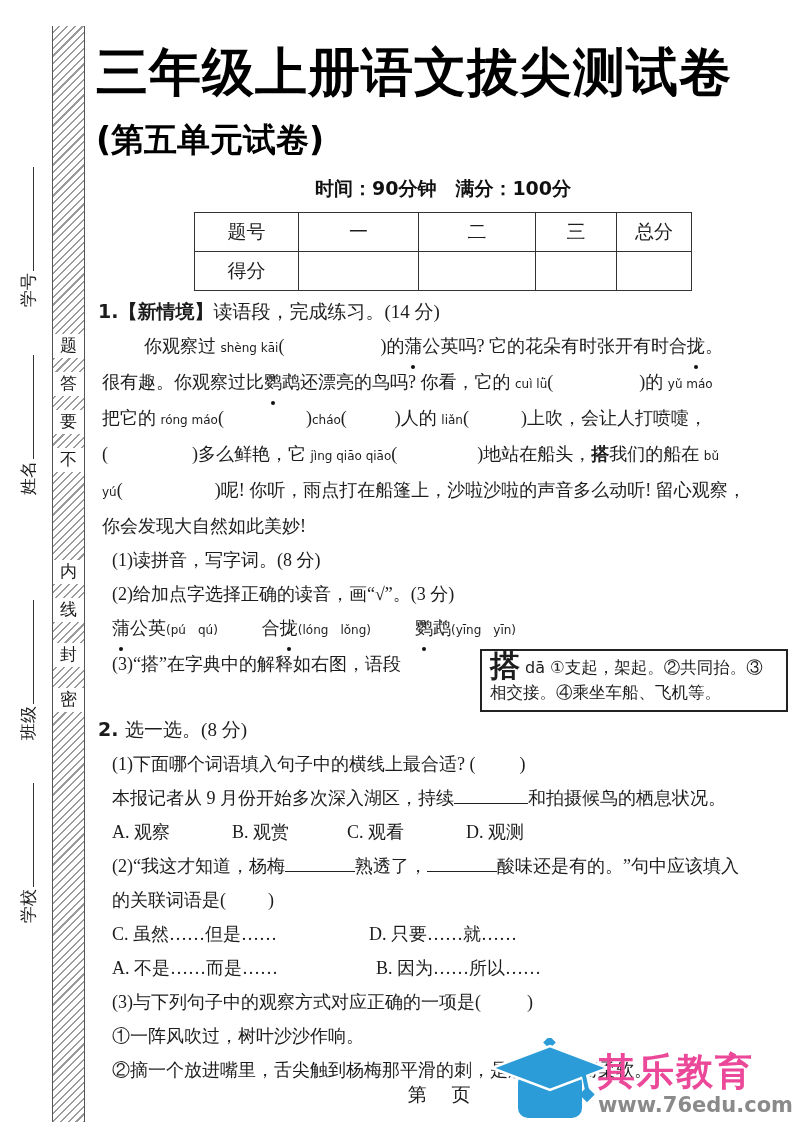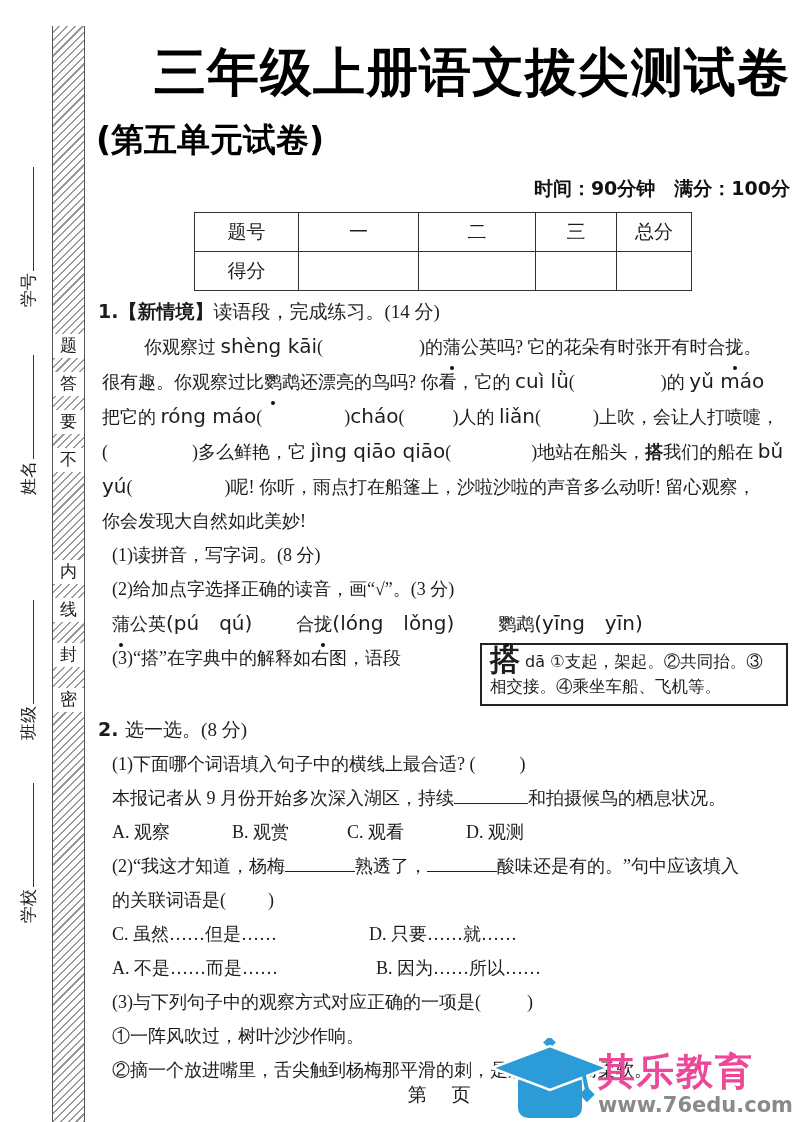--- a/index.html
+++ b/index.html
@@ -19,52 +19,52 @@
     position:absolute;left:0;width:100%;text-align:center;
     background:#ffffff;font-size:17px;padding:3px 0;line-height:18px;
   }
   .side-field{
     position:absolute;left:-57px;width:170px;height:24px;
     transform:rotate(-90deg);font-size:17px;white-space:nowrap;
   }
   .fld-line{display:inline-block;width:104px;height:1em;border-bottom:1.2px solid #333;margin-left:2px;}
 
   
-  .title{position:absolute;left:96px;width:694px;top:38px;text-align:right;
+  .title{position:absolute;left:96px;width:694px;top:38px;text-align:left;
     font-family:"DejaVu Sans","Liberation Sans",sans-serif;font-weight:900;font-size:52px;letter-spacing:1px;color:#000;}
   .subtitle{position:absolute;left:96px;width:694px;top:118px;text-align:left;
     font-family:"DejaVu Sans","Liberation Sans",sans-serif;font-weight:800;font-size:33px;color:#000;}
-  .meta{position:absolute;left:96px;width:694px;top:176px;text-align:right;
+  .meta{position:absolute;left:96px;width:694px;top:176px;text-align:center;
     font-family:"DejaVu Sans","Liberation Sans",sans-serif;font-weight:bold;font-size:19px;color:#111;}
 
   table.score{position:absolute;left:194px;top:212px;border-collapse:collapse;font-size:19px;}
   table.score td{border:1.5px solid #333;text-align:center;height:38px;padding:0;}
   .c0{width:103px}.c1{width:119px}.c2{width:116px}.c3{width:80px}.c4{width:74px}
 
   
   .content{position:absolute;left:98px;top:294px;width:692px;}
   .line{font-size:18px;line-height:34px;white-space:nowrap;}
   .h1{font-family:"DejaVu Sans","Liberation Sans",sans-serif;font-weight:800;font-size:21px;color:#000;}
   .qline{font-size:19px;}
   .sub{padding-left:14px;}
   .body{padding-left:4px;}
   .indent{padding-left:46px;}
   .b{font-family:"DejaVu Sans","Liberation Sans",sans-serif;font-weight:bold;}
-  .py{font-family:"DejaVu Sans","Liberation Sans",sans-serif;font-size:20px;}
+  .py{font-family:"DejaVu Sans","Liberation Sans",sans-serif;font-size:12px;}
   .gap{display:inline-block;}
   .blank{display:inline-block;}
   .uline{display:inline-block;height:1.02em;border-bottom:1.4px solid #222;}
   .dot{position:relative;display:inline-block;}
   .dot::after{content:'';position:absolute;left:50%;transform:translateX(-50%);bottom:-6px;
     width:4px;height:4px;border-radius:50%;background:#111;}
   .clear{clear:both;}
 
   .dictbox{
     float:right;width:288px;border:2px solid #222;padding:2px 8px 5px 8px;
-    margin:2px 2px 6px 12px;line-height:25px;font-size:16.5px;white-space:normal;
+    margin:2px 2px 0 12px;line-height:25px;font-size:16.5px;white-space:normal;
   }
   .dict-char{font-family:"DejaVu Sans","Liberation Sans",sans-serif;font-weight:900;
     font-size:30px;margin-right:5px;vertical-align:-3px;}
   .dict-py{font-family:"DejaVu Sans","Liberation Sans",sans-serif;font-size:16px;margin-right:5px;}
 
   
   .page-footer{position:absolute;left:98px;width:692px;bottom:14px;text-align:center;
     font-size:19px;letter-spacing:10px;}
   .logo{position:absolute;right:0;bottom:0;display:flex;align-items:flex-end;}
   .logo-text{display:flex;flex-direction:column;align-items:flex-start;margin-left:-16px;margin-bottom:4px;}

